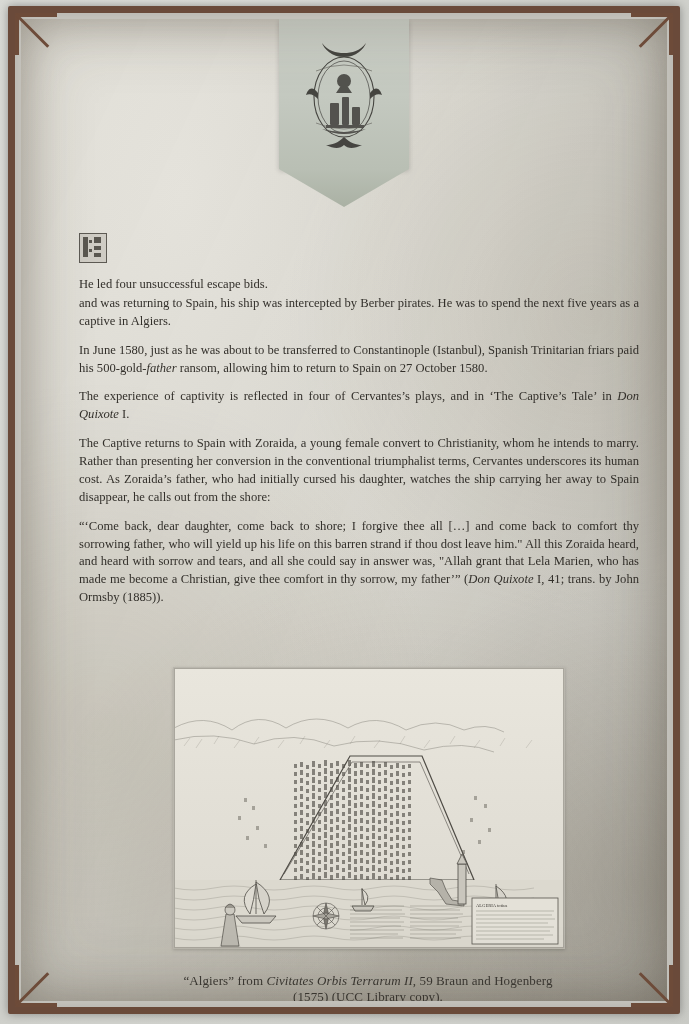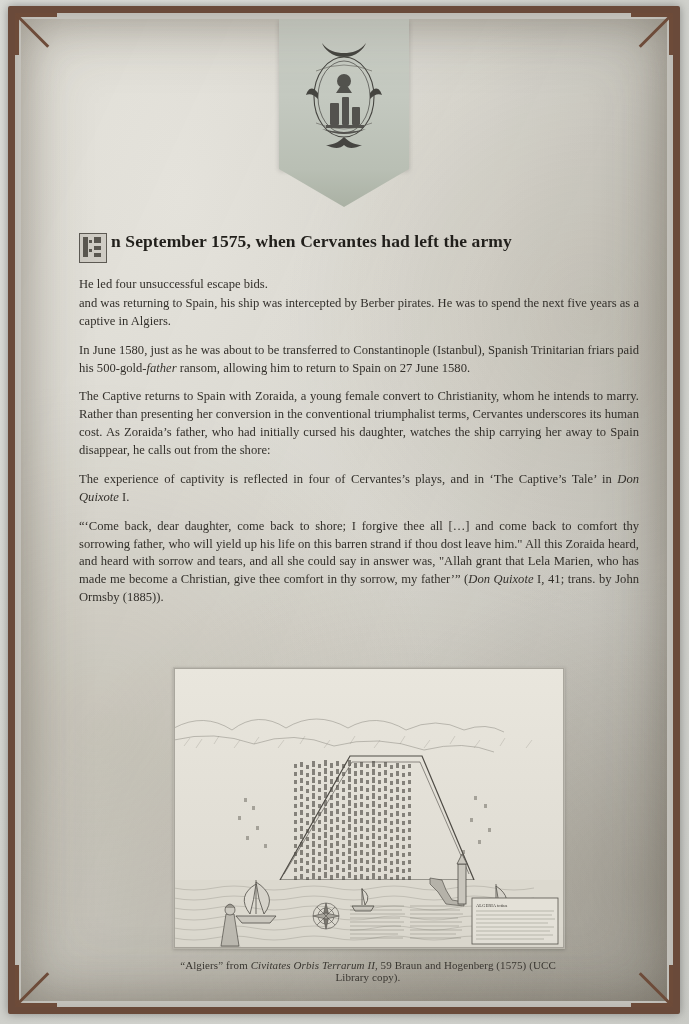--- a/index.html
+++ b/index.html
@@ -173,23 +173,23 @@
     width: 390px;
     height: 280px;
     background: linear-gradient(180deg, #e6e3da 0%, #dedbd2 40%, #d7d4cb 100%);
     border: 1px solid #b9b6ad;
     box-shadow: 0 1px 3px rgba(0,0,0,0.18);
     position: relative;
     overflow: hidden;
   }
   .plate svg { display:block; }
   .caption {
-    margin-top: 10px;
+    margin-top: 24px;
     text-align: center;
-    font-size: 11px;
+    font-size: 13px;
     color: #3a3732;
     letter-spacing: 0.1px;
   }
   .caption em { font-style: italic; }
 
   
   .vignette {
     position: absolute;
     inset: 0;
     pointer-events: none;
@@ -244,32 +244,31 @@
             <g fill="#5a5750">
               <rect x="3" y="3" width="5" height="20"></rect>
               <rect x="14" y="3" width="7" height="6"></rect>
               <rect x="14" y="12" width="7" height="4"></rect>
               <rect x="14" y="19" width="7" height="4"></rect>
               <rect x="9" y="6" width="3" height="3"></rect>
               <rect x="9" y="15" width="3" height="3"></rect>
             </g>
           </svg>
         </span>
-        <span class="headline">n September 1575, when Cervantes had left the army</span>
       </div>
 
       <p class="body">He led four unsuccessful escape bids.</p>
 
       <p class="body lead">and was returning to Spain, his ship was intercepted by Berber pirates. He was to spend the next five years as a captive in Algiers.</p>
 
-      <p class="body"><span>In June 1580, just as he was about to be transferred to Constantinople (Istanbul), Spanish Trinitarian friars paid his 500-gold-</span><em>father</em><span> ransom, allowing him to return to Spain on 27 June 1580.</span></p>
+      <p class="body"><span>In June 1580, just as he was about to be transferred to Constantinople (Istanbul), Spanish Trinitarian friars paid his 500-gold-</span><em>father</em><span> ransom, allowing him to return to Spain on 27 October 1580.</span></p>
+
+      <p class="body"><span>The experience of captivity is reflected in four of Cervantes’s plays, and in ‘The Captive’s Tale’ in </span><em>Don Quixote</em><span> I.</span></p>
 
       <p class="body">The Captive returns to Spain with Zoraida, a young female convert to Christianity, whom he intends to marry. Rather than presenting her conversion in the conventional triumphalist terms, Cervantes underscores its human cost. As Zoraida’s father, who had initially cursed his daughter, watches the ship carrying her away to Spain disappear, he calls out from the shore:</p>
-
-      <p class="body"><span>The experience of captivity is reflected in four of Cervantes’s plays, and in ‘The Captive’s Tale’ in </span><em>Don Quixote</em><span> I.</span></p>
 
       <p class="body quote"><span>“‘Come back, dear daughter, come back to shore; I forgive thee all […] and come back to comfort thy sorrowing father, who will yield up his life on this barren strand if thou dost leave him." All this Zoraida heard, and heard with sorrow and tears, and all she could say in answer was, "Allah grant that Lela Marien, who has made me become a Christian, give thee comfort in thy sorrow, my father’” (</span><em>Don Quixote</em><span> I, 41; trans. by John Ormsby (1885)).</span></p>
     </div>
 
     <div class="plate-wrap">
       <div class="plate">
         <svg width="390" height="280" viewBox="0 0 390 280">
           <defs>
             <linearGradient id="sky" x1="0" y1="0" x2="0" y2="1">
               <stop offset="0%" stop-color="#e9e6dd"></stop>

